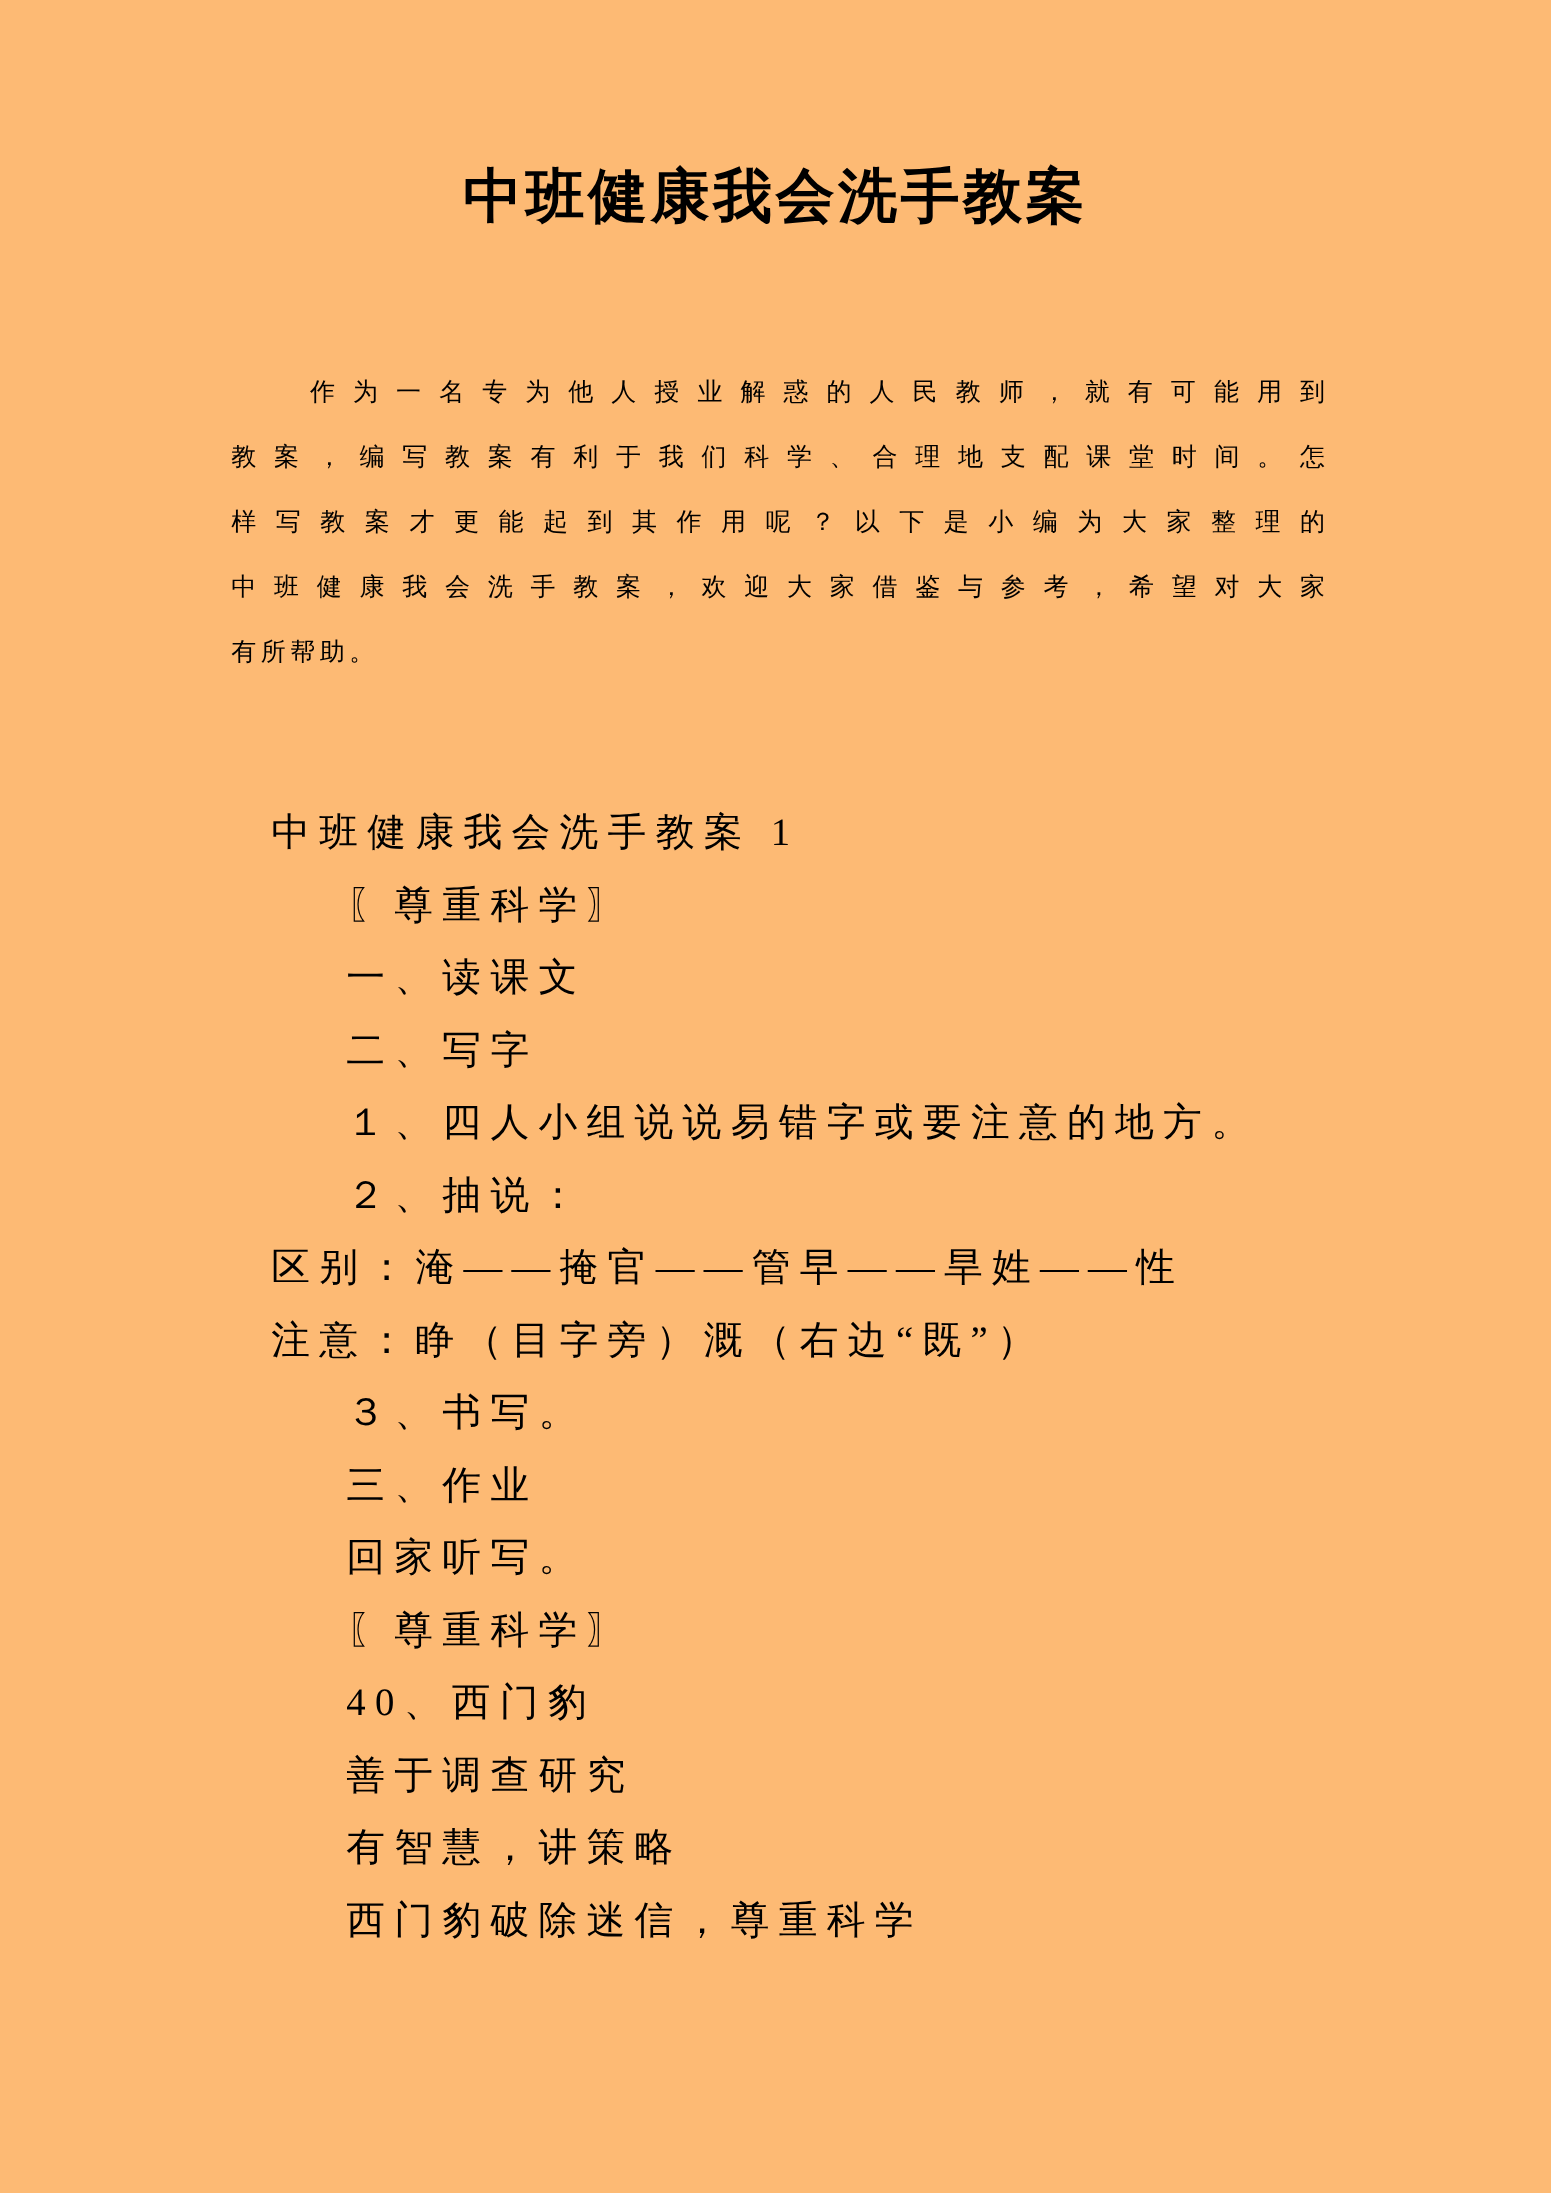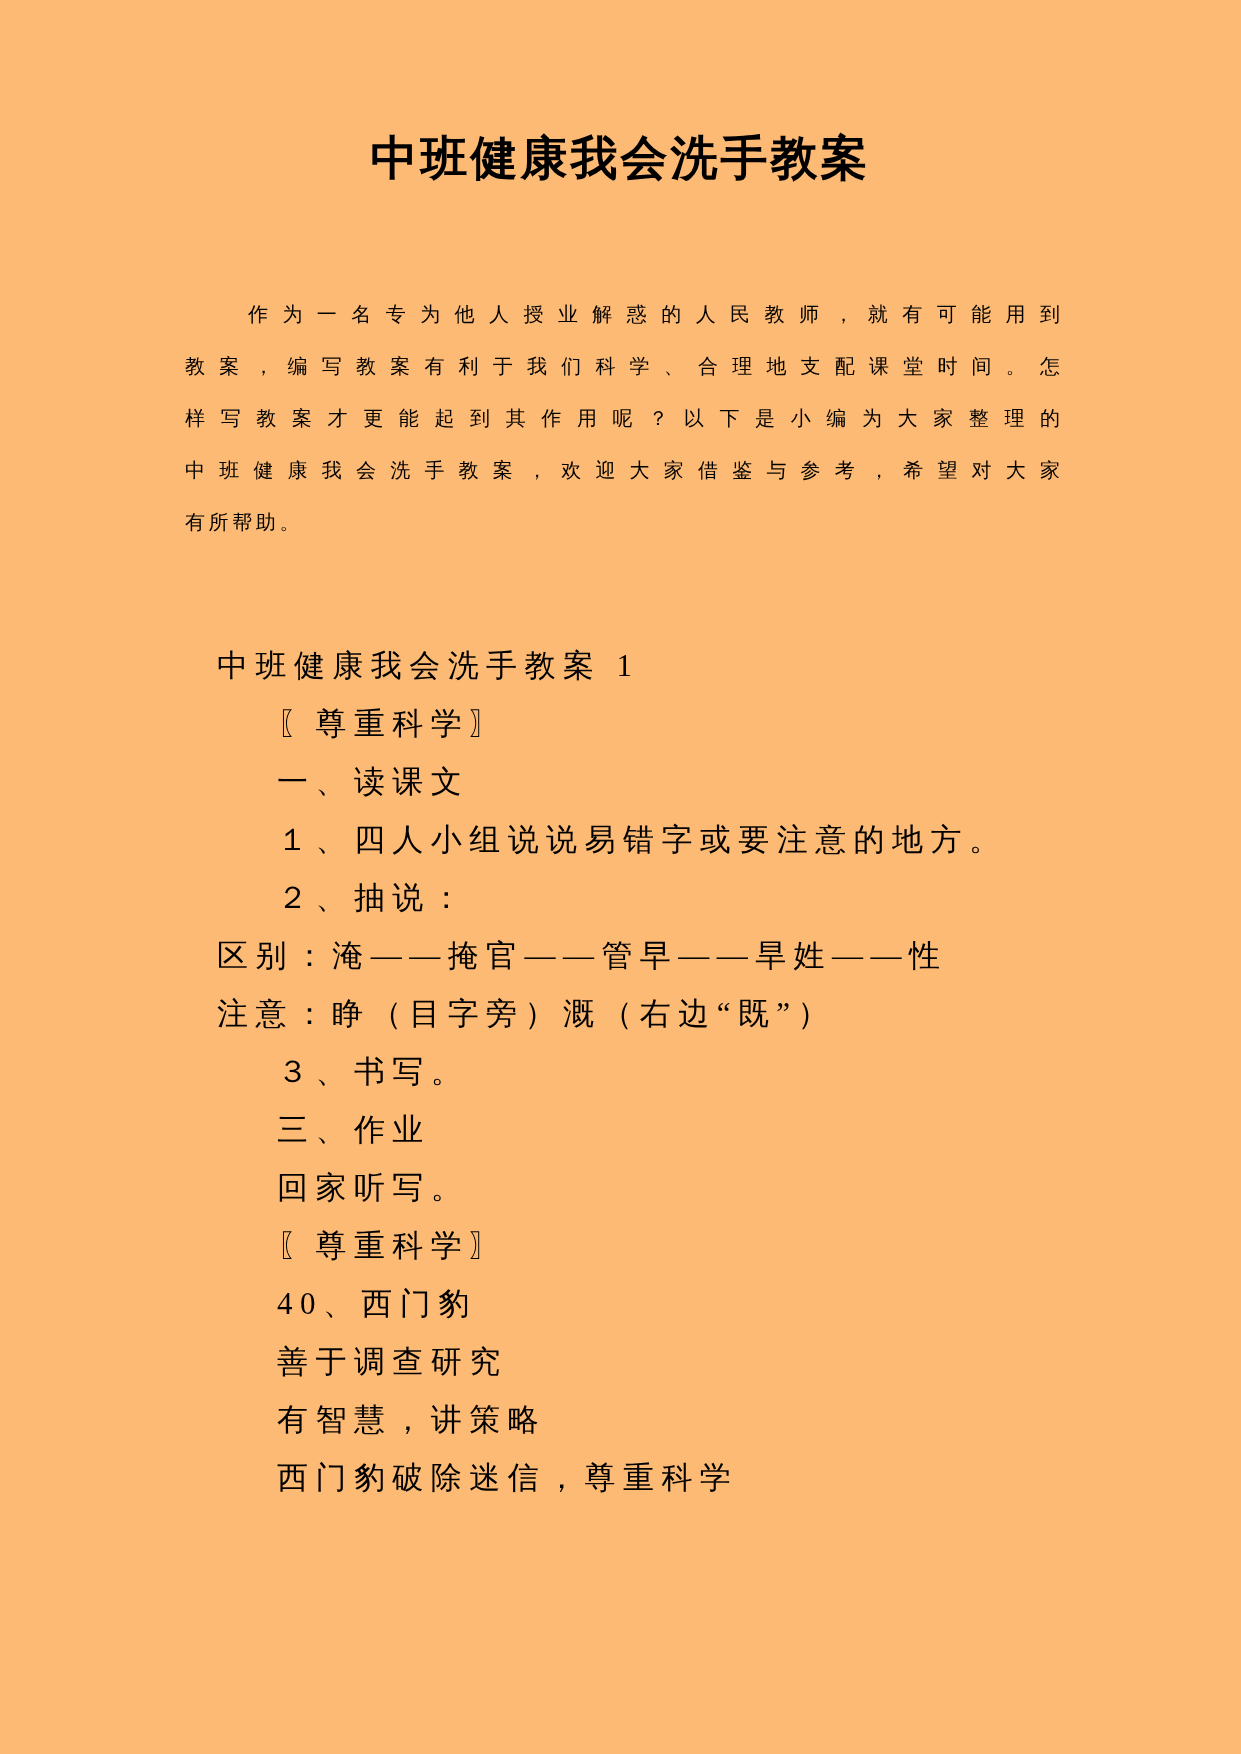--- a/index.html
+++ b/index.html
@@ -84,20 +84,21 @@
     <div class="p-line">教案，编写教案有利于我们科学、合理地支配课堂时间。怎</div>
     <div class="p-line">样写教案才更能起到其作用呢？以下是小编为大家整理的</div>
     <div class="p-line">中班健康我会洗手教案，欢迎大家借鉴与参考，希望对大家</div>
     <div class="p-line last">有所帮助。</div>
   </div>
 
   <div class="body-block">
     <div class="sec-line">中班健康我会洗手教案 1</div>
     <div class="sec-line indent">〖尊重科学〗</div>
     <div class="sec-line indent">一、读课文</div>
+    <div class="sec-line indent">二、写字</div>
     <div class="sec-line indent">１、四人小组说说易错字或要注意的地方。</div>
     <div class="sec-line indent">２、抽说：</div>
     <div class="sec-line">区别：淹——掩官——管早——旱姓——性</div>
     <div class="sec-line">注意：睁（目字旁）溉（右边“既”）</div>
     <div class="sec-line indent">３、书写。</div>
     <div class="sec-line indent">三、作业</div>
     <div class="sec-line indent">回家听写。</div>
     <div class="sec-line indent">〖尊重科学〗</div>
     <div class="sec-line indent">40、西门豹</div>
     <div class="sec-line indent">善于调查研究</div>

